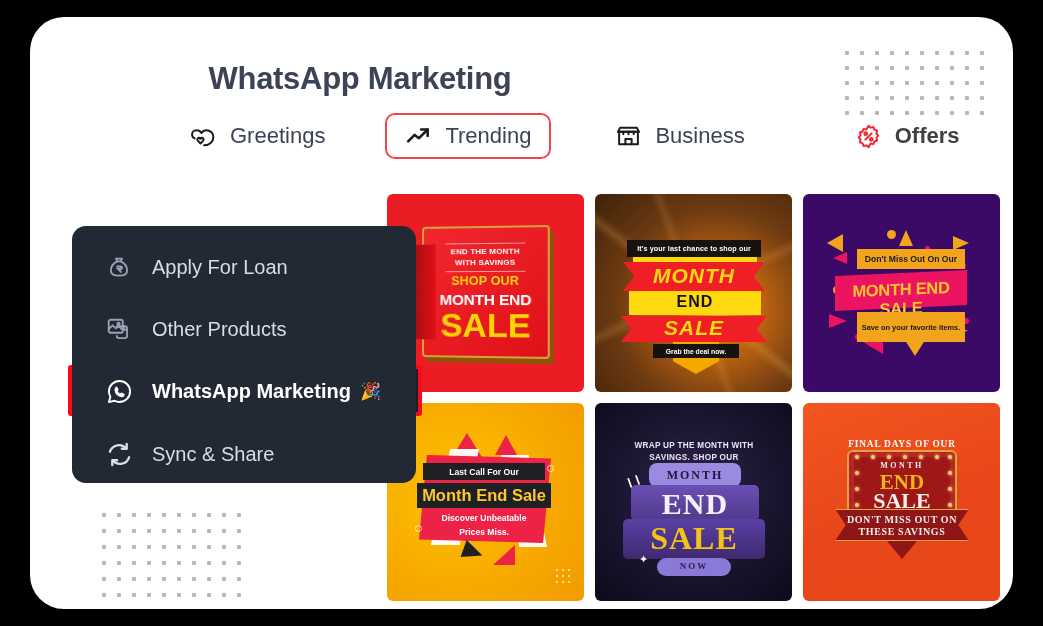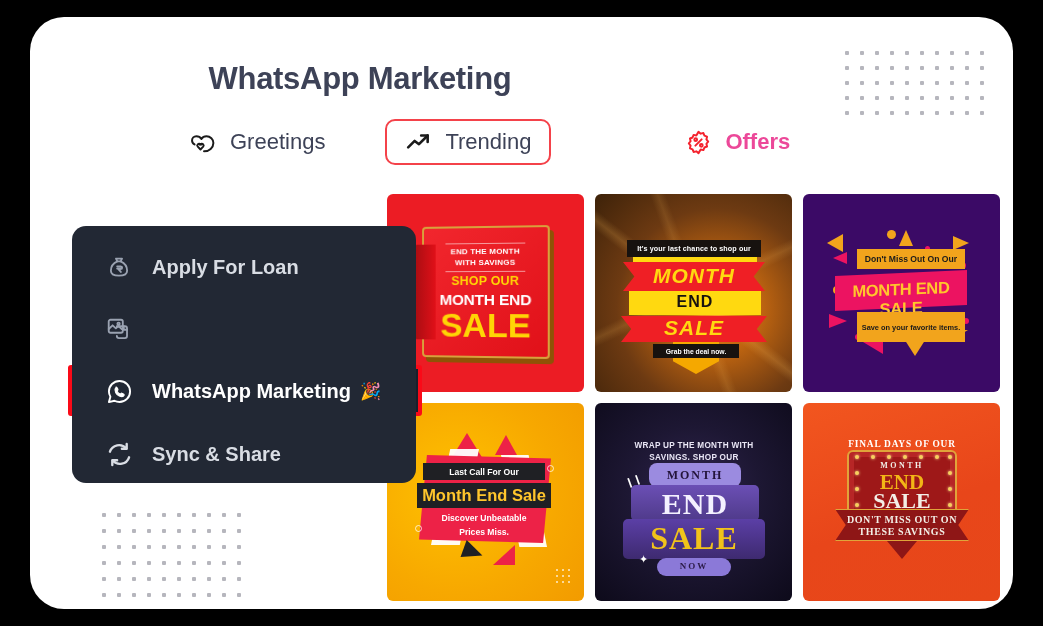--- a/index.html
+++ b/index.html
@@ -45,21 +45,21 @@
   #dots-top-right { left: 815px; top: 34px; }
   #dots-top-right .dot-row { margin-bottom: 11px; }
   #dots-top-right .dot { margin-right: 11px; }
   #dots-bottom-left { left: 72px; top: 496px; }
   #dots-bottom-left .dot-row { margin-bottom: 12px; }
   #dots-bottom-left .dot { margin-right: 11px; }
 
   
   .tab-bar {
     position: absolute;
-    left: 140px; top: 100px;
+    left: 140px; top: 94px;
     width: 830px;
     height: 50px;
     display: flex;
     align-items: center;
   }
   .tab {
     display: flex;
     align-items: center;
     gap: 13px;
     height: 46px;
@@ -72,21 +72,21 @@
   }
   .tab .tab-label {
     font-size: 22px;
     color: #3d4257;
     font-weight: normal;
   }
   .tab.selected {
     border-color: #f4424a;
     background: #ffffff;
   }
-  .tab.accent .tab-label { color: #ec4899; font-weight: bold; }
+  .tab.accent .tab-label { color: #404040; font-weight: bold; }
   .tab .tab-icon { display: flex; align-items: center; justify-content: center; width: 27px; height: 27px; }
   .tab .tab-icon svg { display: block; }
 
   .tab-spacer-1 { width: 40px; }
   .tab-spacer-2 { width: 44px; }
   .tab-spacer-3 { width: 70px; }
 
   
   .gallery {
     position: absolute;
@@ -349,21 +349,21 @@
     left: 0; width: 344px; height: 50px;
     display: flex; align-items: center;
     cursor: pointer;
   }
   .menu-item .mi-icon {
     width: 34px; height: 34px;
     margin-left: 30px; margin-right: 16px;
     display: flex; align-items: center; justify-content: center;
   }
   .menu-item .mi-label {
-    font-size: 20px; color: #d9dde4; white-space: nowrap; font-weight: bold;
+    font-size: 20px; color: #d9dde4; white-space: nowrap;
   }
   .menu-item.active .mi-label { color: #ffffff; font-weight: bold; }
   .menu-item .mi-emoji { margin-left: 9px; font-size: 17px; }
 
   #mi-loan     { top: 16px; }
   #mi-products { top: 78px; }
   #mi-whatsapp { top: 140px; }
   #mi-sync     { top: 203px; }
 
   .menu-highlight {
@@ -542,20 +542,32 @@
           <svg width="26" height="26" viewBox="0 0 24 24" fill="none" stroke="#1b1b1b" stroke-width="2.4" stroke-linecap="round" stroke-linejoin="round">
             <polyline points="2,17 8,11 12,14 20,6"></polyline>
             <polyline points="14,6 20,6 20,12"></polyline>
           </svg>
         </span>
         <span class="tab-label">Trending</span>
       </div>
 
       <div class="tab-spacer-2"></div>
 
+      <div class="tab">
+        <span class="tab-icon">
+          <svg width="25" height="25" viewBox="0 0 24 24" fill="none" stroke="#1b1b1b" stroke-width="1.9" stroke-linecap="round" stroke-linejoin="round">
+            <path d="M3 7.5h18v12H3z"></path>
+            <path d="M2 7.5 4 3.5h16l2 4"></path>
+            <path d="M2 7.5h20"></path>
+            <path d="M7 7.5v2.3M12 7.5v2.3M17 7.5v2.3"></path>
+            <path d="M9 19.5v-5h6v5"></path>
+          </svg>
+        </span>
+        <span class="tab-label">Business</span>
+      </div>
 
       <div class="tab-spacer-3"></div>
 
       <div class="tab accent">
         <span class="tab-icon">
           <svg width="25" height="25" viewBox="0 0 24 24" fill="none" stroke="#f4232e" stroke-width="1.9" stroke-linecap="round" stroke-linejoin="round">
             <path d="M12 1.8l2.1 1.7 2.6-.6 1 2.5 2.5 1-.6 2.6 1.7 2.1-1.7 2.1.6 2.6-2.5 1-1 2.5-2.6-.6L12 22.2l-2.1-1.7-2.6.6-1-2.5-2.5-1 .6-2.6L2.7 12.9 4.4 10.8 3.8 8.2l2.5-1 1-2.5 2.6.6z"></path>
             <line x1="9" y1="15" x2="15" y2="9"></line>
             <circle cx="9.3" cy="9.3" r="1.3"></circle>
             <circle cx="14.7" cy="14.7" r="1.3"></circle>
@@ -707,20 +719,21 @@
       <div class="menu-item" id="mi-products">
         <span class="mi-icon">
           <svg width="26" height="26" viewBox="0 0 24 24" fill="none" stroke="#9aa2b1" stroke-width="1.7" stroke-linecap="round" stroke-linejoin="round">
             <rect x="2.5" y="3.5" width="13" height="12" rx="1.6"></rect>
             <path d="M2.5 12l3.6-3.4 3 2.8 2.4-2.2 3 2.8"></path>
             <circle cx="11.6" cy="7.2" r="1.1"></circle>
             <path d="M10 9.5h7.5c1 0 1.9.9 1.9 1.9v7.1c0 1-.9 1.9-1.9 1.9h-5.6c-1 0-1.9-.9-1.9-1.9"></path>
             <path d="M16.4 9.5v3.2h3"></path>
           </svg>
         </span>
+        <span class="mi-label">Other Products</span>
       </div>
 
       <div class="menu-item active" id="mi-whatsapp">
         <span class="mi-icon">
           <svg width="27" height="27" viewBox="0 0 24 24" fill="none" stroke="#ffffff" stroke-width="1.7" stroke-linecap="round" stroke-linejoin="round">
             <path d="M12 2.6c-5.2 0-9.4 4.2-9.4 9.4 0 1.7.5 3.3 1.3 4.7L2.6 21.4l4.9-1.2c1.3.7 2.8 1.1 4.5 1.1 5.2 0 9.4-4.2 9.4-9.4S17.2 2.6 12 2.6z"></path>
             <path d="M8.9 8.1c.3-.1.6 0 .8.3l.9 1.6c.2.3.1.6-.1.8l-.5.5c-.1.1-.2.3-.1.5.5 1.1 1.4 2 2.5 2.5.2.1.4 0 .5-.1l.5-.5c.2-.2.5-.3.8-.1l1.6.9c.3.2.4.5.3.8-.3.8-1.1 1.3-2 1.3-3.3-.2-5.9-2.8-6.1-6.1 0-.9.5-1.7 1.3-2z" fill="#ffffff" stroke-width="1"></path>
           </svg>
         </span>
         <span class="mi-label">WhatsApp Marketing</span>

